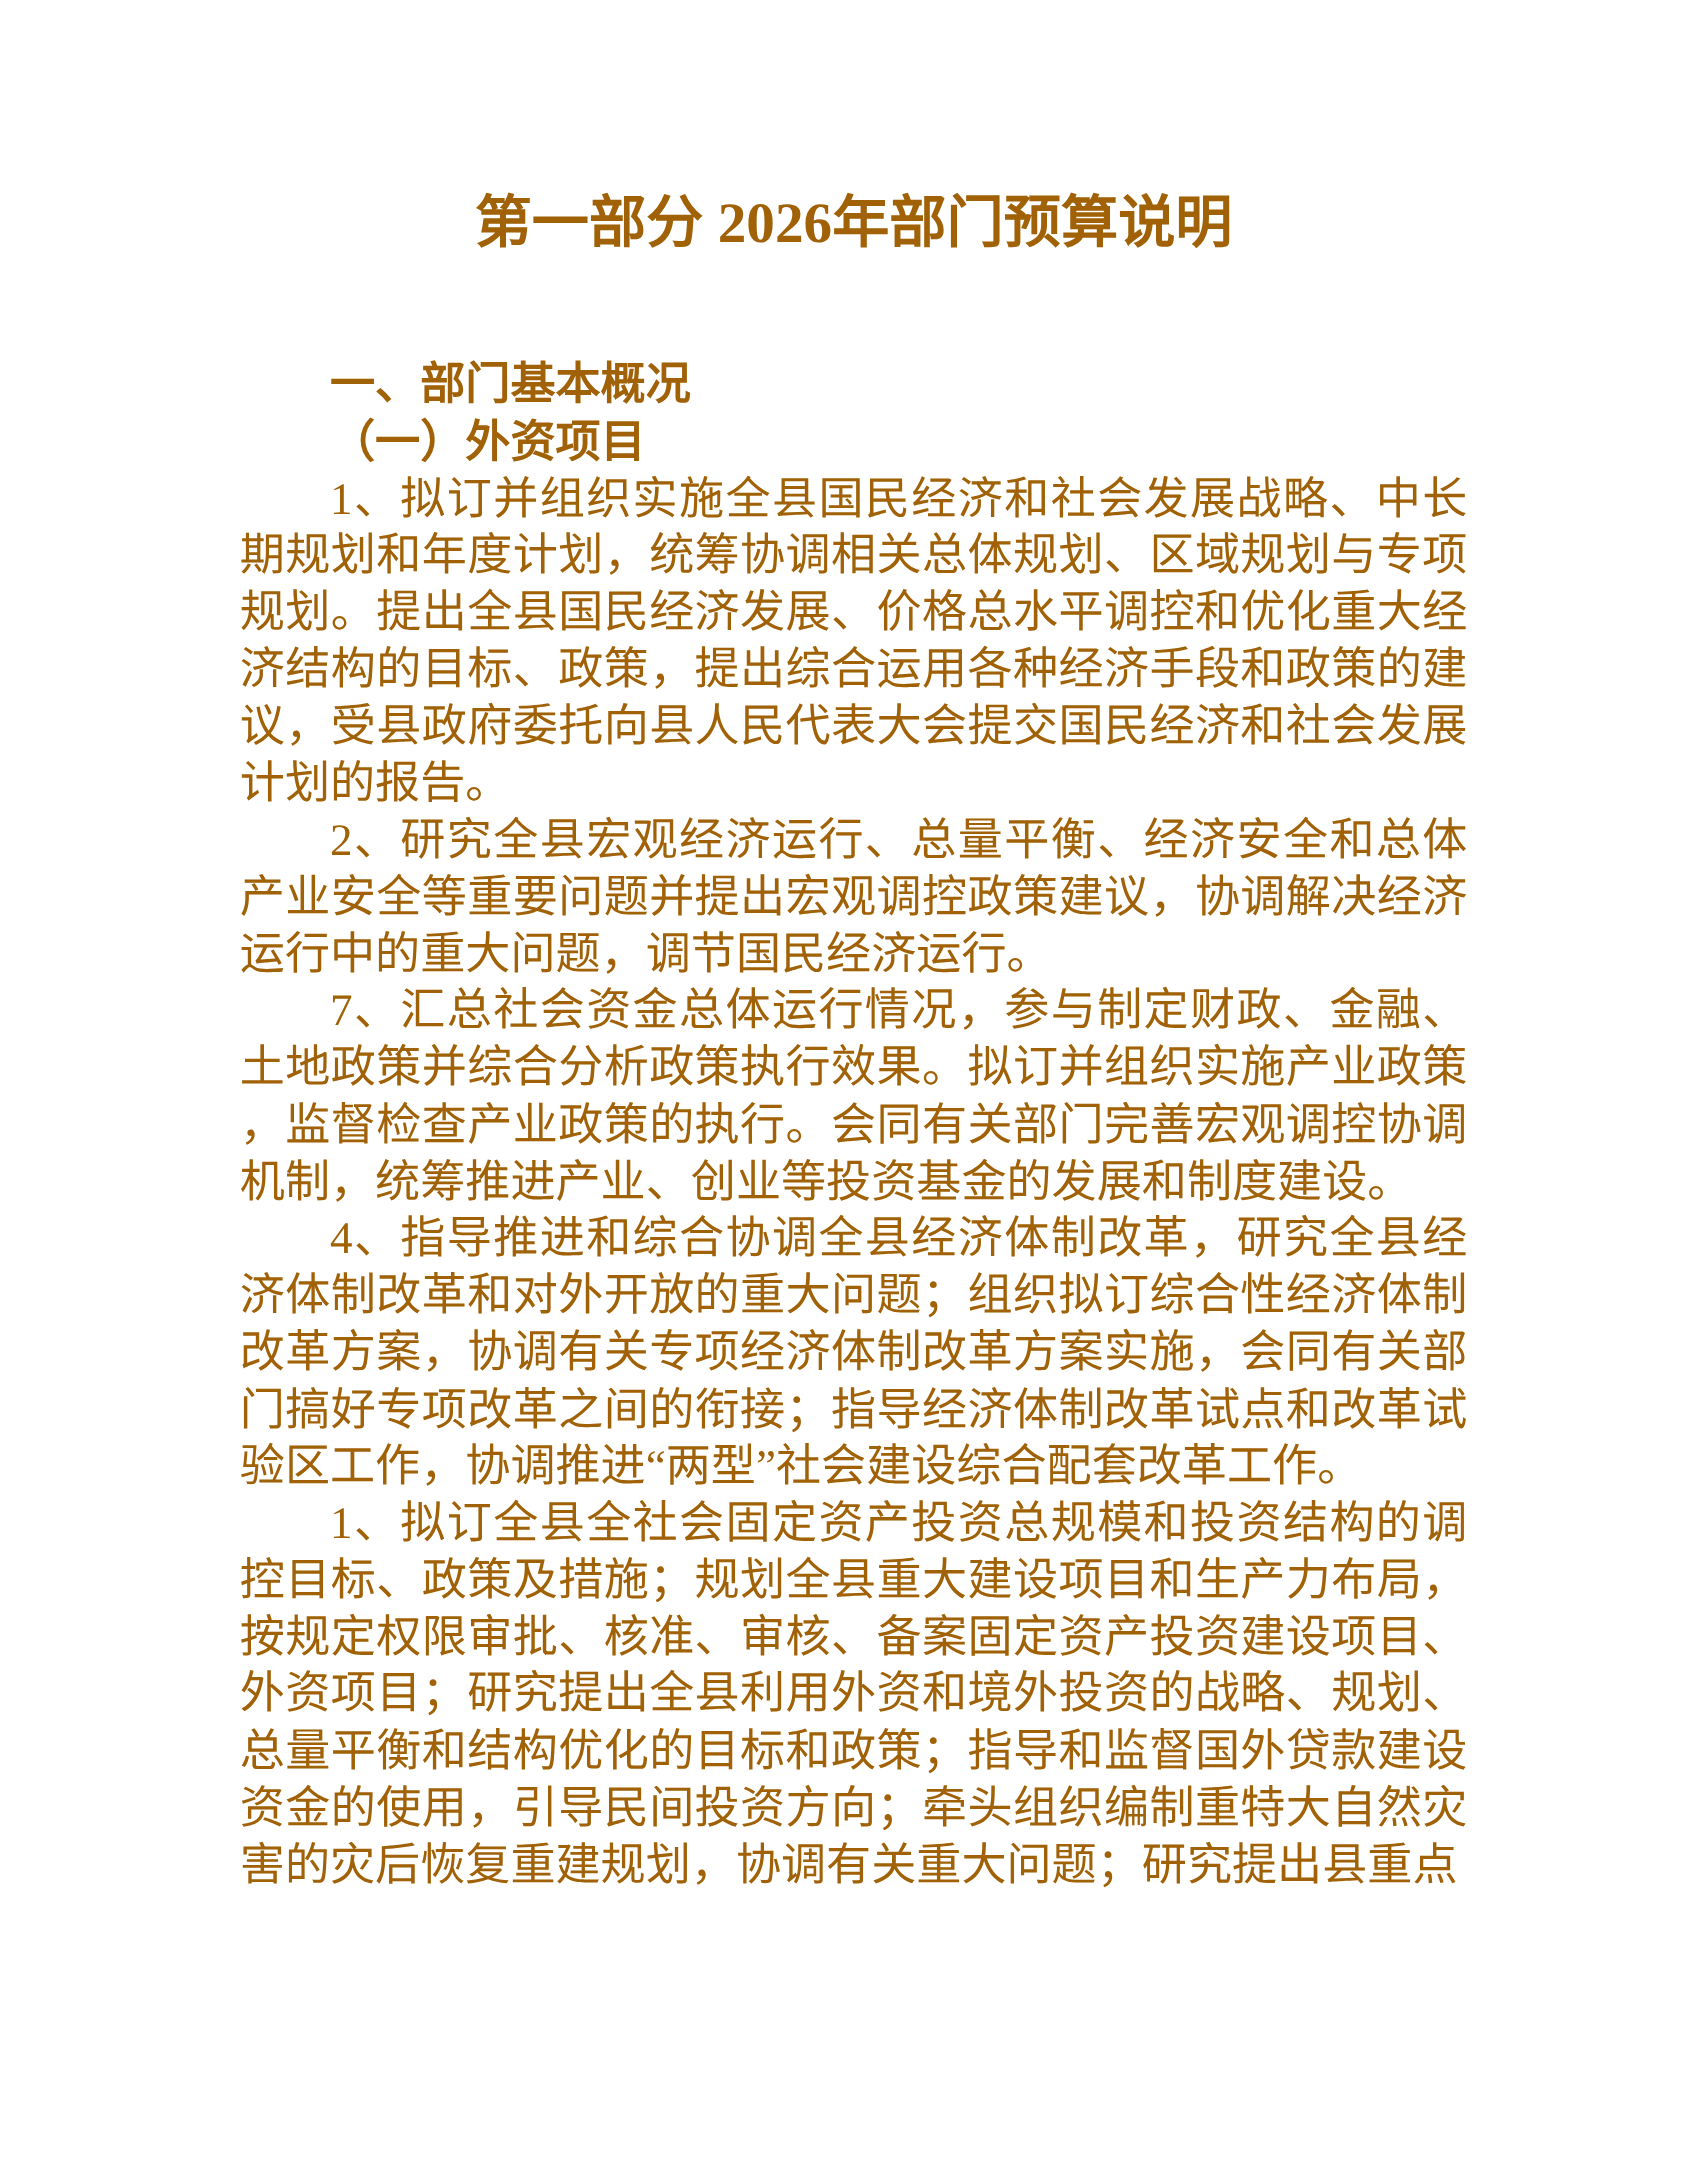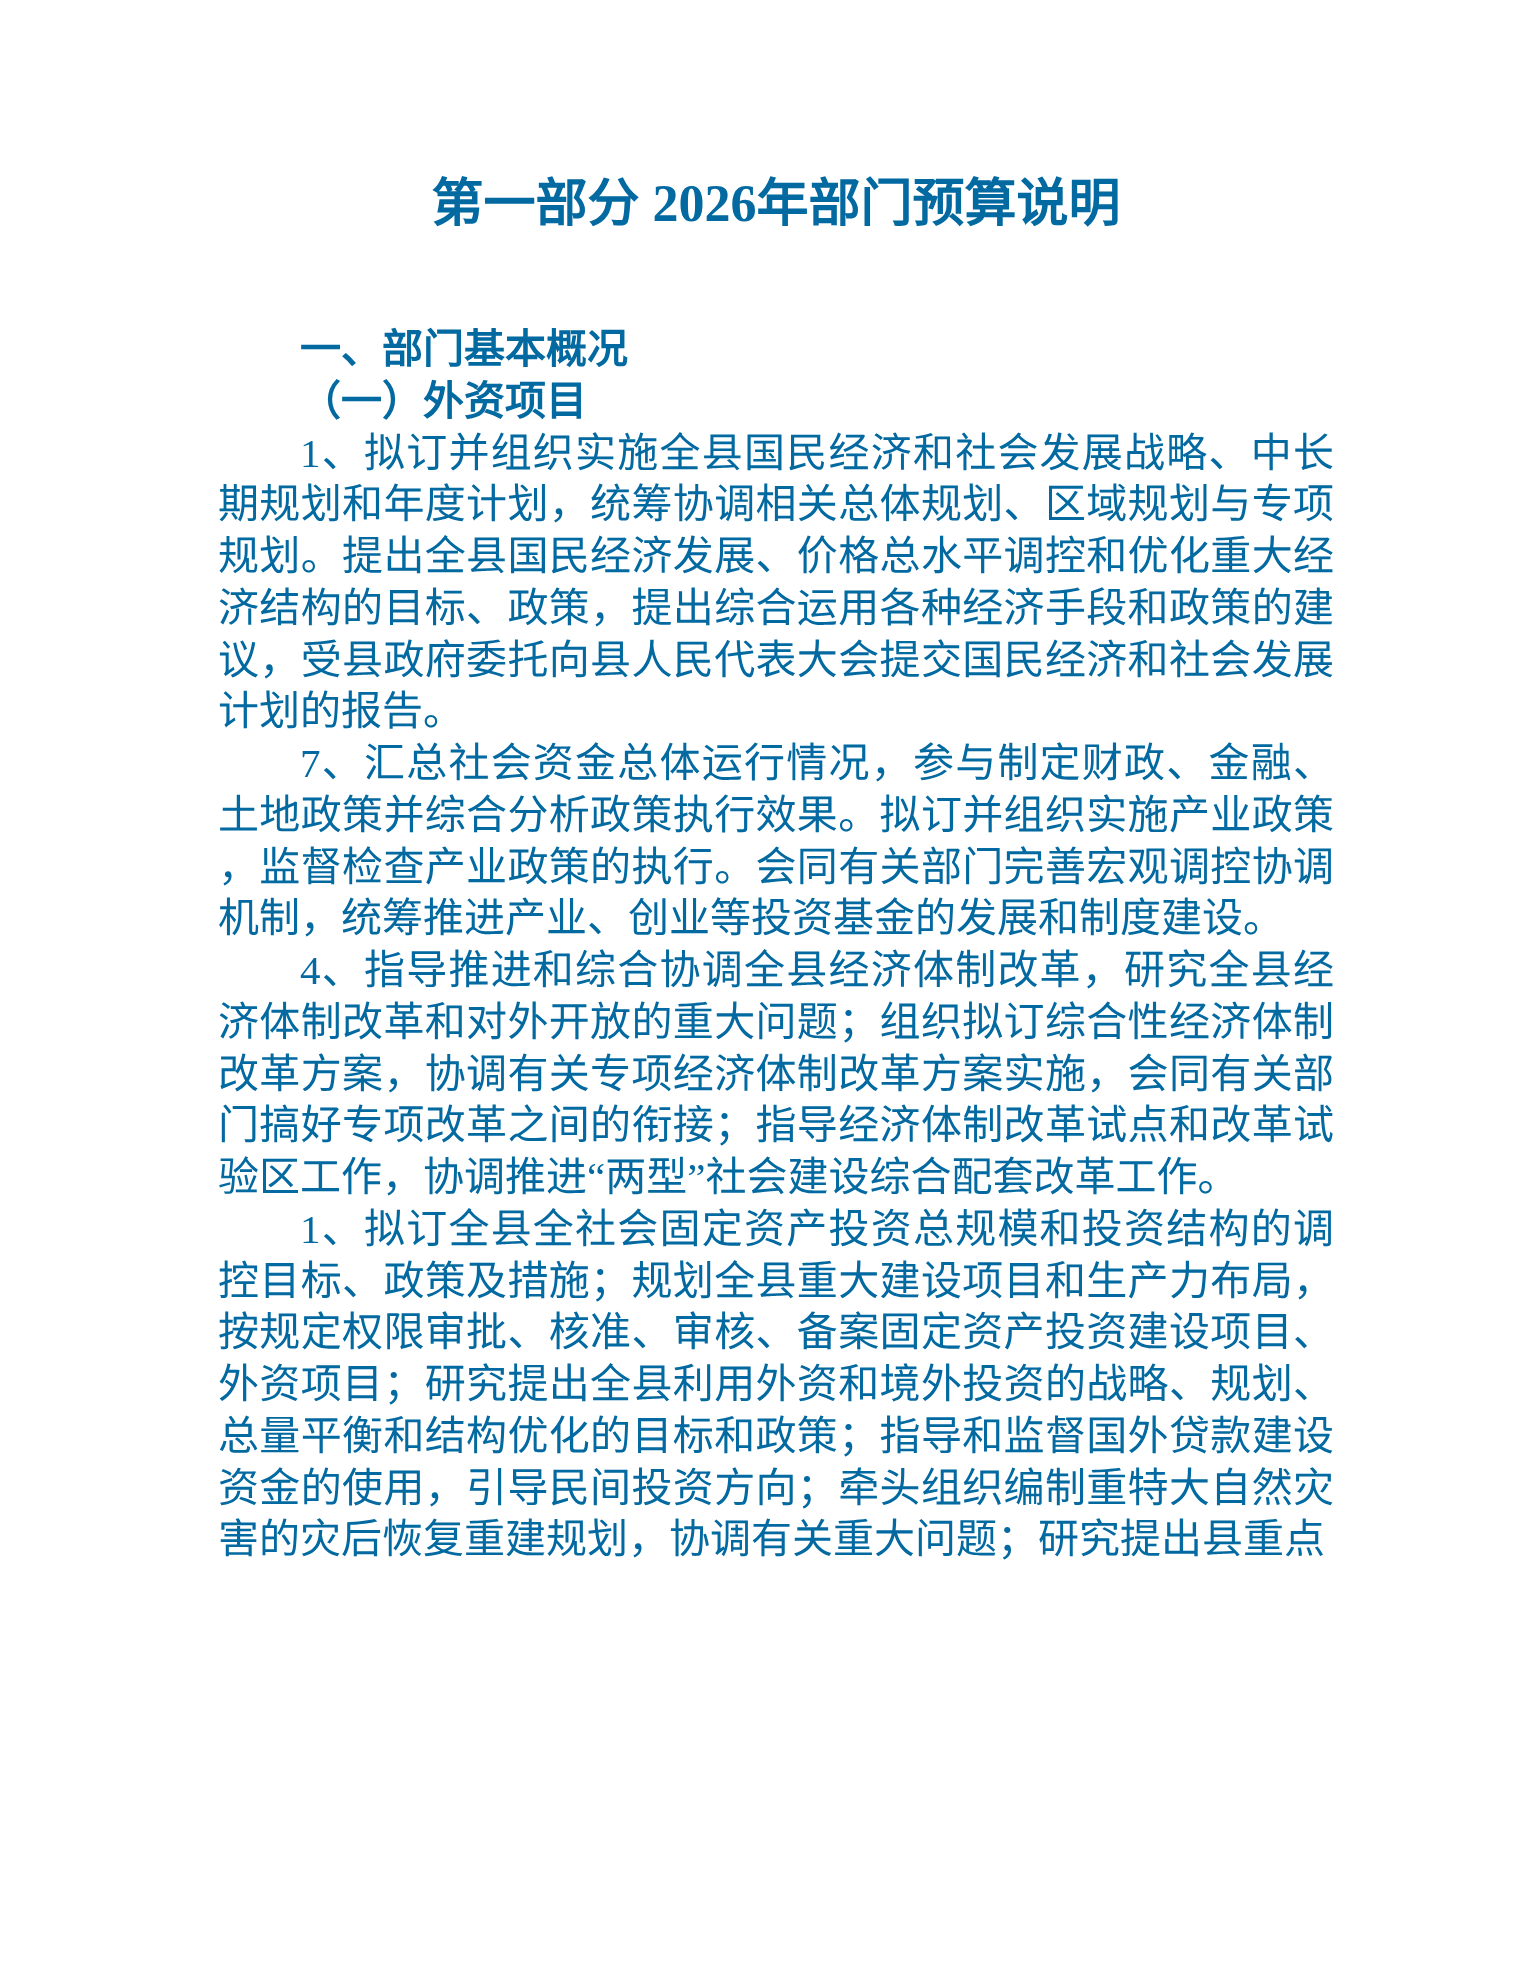--- a/index.html
+++ b/index.html
@@ -5,21 +5,21 @@
   html, body {
     margin: 0;
     padding: 0;
     background: #ffffff;
   }
   .page {
     position: relative;
     width: 1530px;
     height: 1980px;
     background: #ffffff;
-    color: #0369a1;
+    color: #a16207;
     font-family: "Liberation Serif", "DejaVu Serif", serif;
     overflow: hidden;
   }
   .doc-title {
     position: absolute;
     top: 172px;
     left: 218px;
     width: 1116px;
     text-align: center;
     font-size: 52px;
@@ -49,17 +49,18 @@
 </style>
 </head>
 <body>
 
 <div class="page">
   <div class="doc-title">第一部分 2026年部门预算说明</div>
   <div class="doc-body">
       <p class="block heading">一、部门基本概况</p>
       <p class="block heading">（一）外资项目</p>
       <p class="block paragraph">1、拟订并组织实施全县国民经济和社会发展战略、中长期规划和年度计划，统筹协调相关总体规划、区域规划与专项规划。提出全县国民经济发展、价格总水平调控和优化重大经济结构的目标、政策，提出综合运用各种经济手段和政策的建议，受县政府委托向县人民代表大会提交国民经济和社会发展计划的报告。</p>
+      <p class="block paragraph">2、研究全县宏观经济运行、总量平衡、经济安全和总体产业安全等重要问题并提出宏观调控政策建议，协调解决经济运行中的重大问题，调节国民经济运行。</p>
       <p class="block paragraph">7、汇总社会资金总体运行情况，参与制定财政、金融、土地政策并综合分析政策执行效果。拟订并组织实施产业政策，监督检查产业政策的执行。会同有关部门完善宏观调控协调机制，统筹推进产业、创业等投资基金的发展和制度建设。</p>
       <p class="block paragraph">4、指导推进和综合协调全县经济体制改革，研究全县经济体制改革和对外开放的重大问题；组织拟订综合性经济体制改革方案，协调有关专项经济体制改革方案实施，会同有关部门搞好专项改革之间的衔接；指导经济体制改革试点和改革试验区工作，协调推进“两型”社会建设综合配套改革工作。</p>
       <p class="block paragraph">1、拟订全县全社会固定资产投资总规模和投资结构的调控目标、政策及措施；规划全县重大建设项目和生产力布局，按规定权限审批、核准、审核、备案固定资产投资建设项目、外资项目；研究提出全县利用外资和境外投资的战略、规划、总量平衡和结构优化的目标和政策；指导和监督国外贷款建设资金的使用，引导民间投资方向；牵头组织编制重特大自然灾害的灾后恢复重建规划，协调有关重大问题；研究提出县重点</p>
     </div>
 </div>
 
 </body></html>

